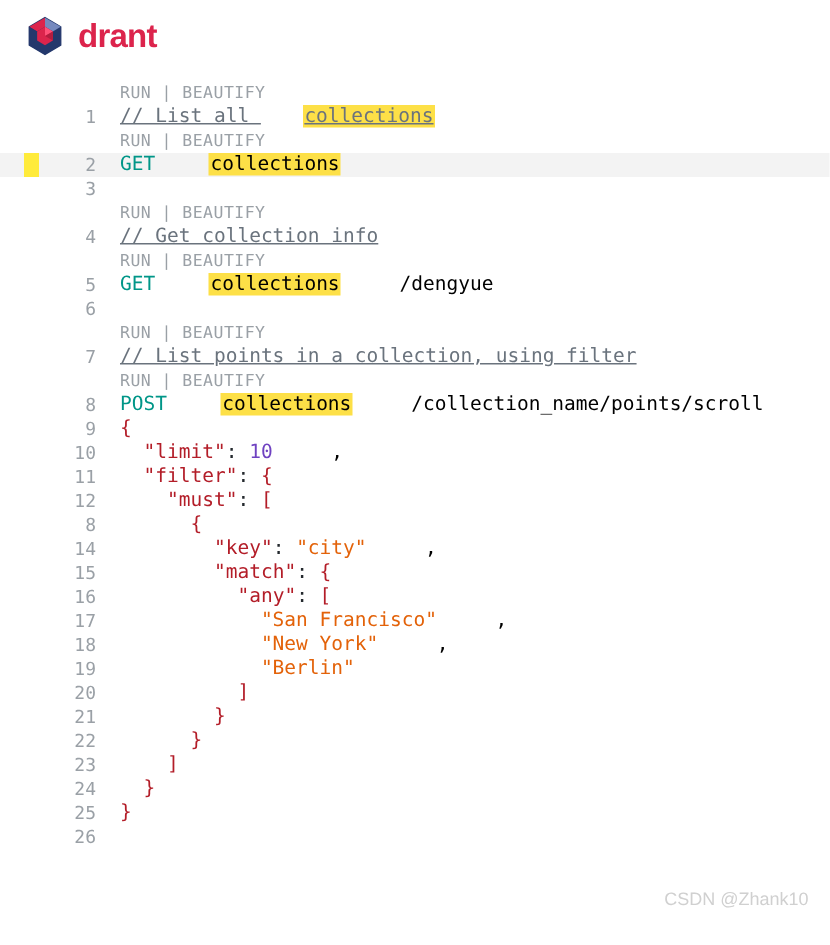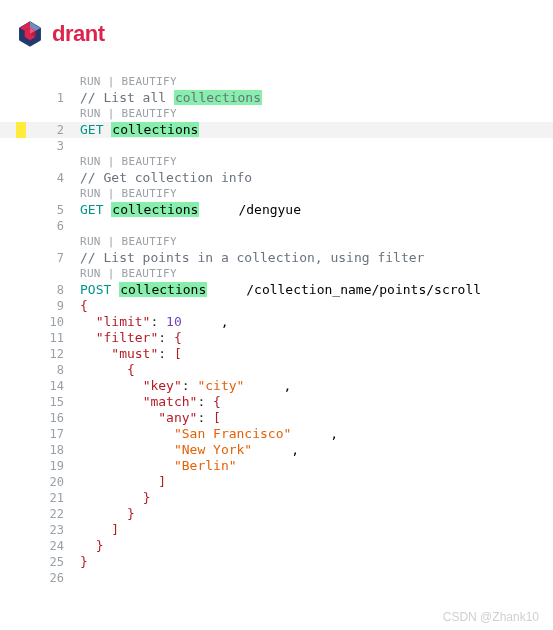--- a/index.html
+++ b/index.html
@@ -8,21 +8,21 @@
       font-size: 13px;
       background: #fff;
       width: 553px;
       height: 630px;
       overflow: hidden;
       position: relative;
     }
     .header {
       display: flex;
       align-items: center;
-      padding: 20px 16px;
+      padding: 10px 16px;
       gap: 8px;
     }
     .logo-icon {
       width: 28px;
       height: 28px;
     }
     .logo-text {
       color: #dc244c;
       font-family: Arial, sans-serif;
       font-size: 22px;
@@ -66,33 +66,33 @@
       flex: 1;
       white-space: pre;
       font-size: 13px;
     }
     .annot-text {
       color: #9aa0a6;
       font-size: 11px;
       letter-spacing: 0.3px;
     }
     .annot-link { cursor: pointer; }
-    .comment { color: #6a737d; }
+    .comment { color: #6a737d; text-decoration: underline; }
     .method-get { color: #009688; }
     .method-post { color: #009688; margin-top: 28px; }
-    .hl-box { background: #86efac; padding: 0 1px; }
+    .hl-box { background: #fde047; padding: 0 1px; margin-left: 28px; }
     .punct { color: #000000; margin-left: 39px; }
     .brace { color: #b31d28; }
     .key { color: #b31d28; }
     .string { color: #e36209; }
     .number { color: #6f42c1; }
     .colon { color: #24292e; }
     .watermark {
       position: absolute;
-      bottom: 6px;
+      bottom: 24px;
       right: 14px;
       color: #d0d0d0;
       font-family: Arial, sans-serif;
       font-size: 12px;
     }
   </style>
 </head>
 <body>
 
 <div class="header">

